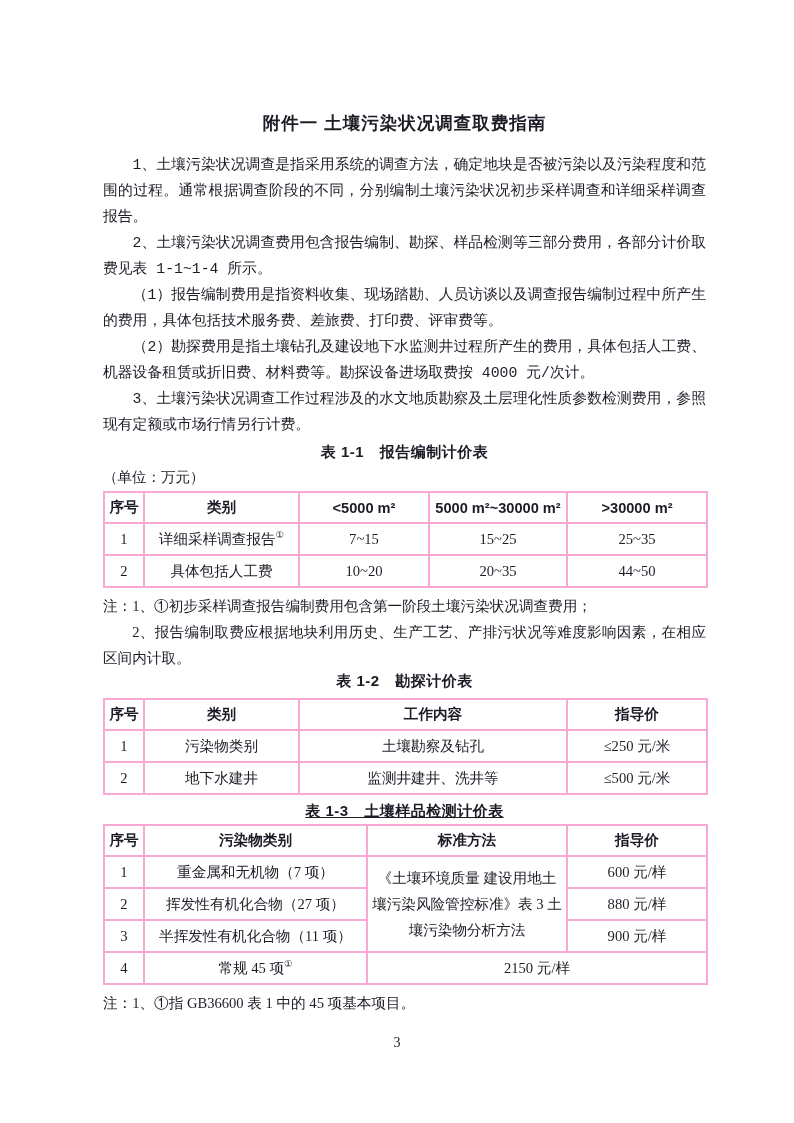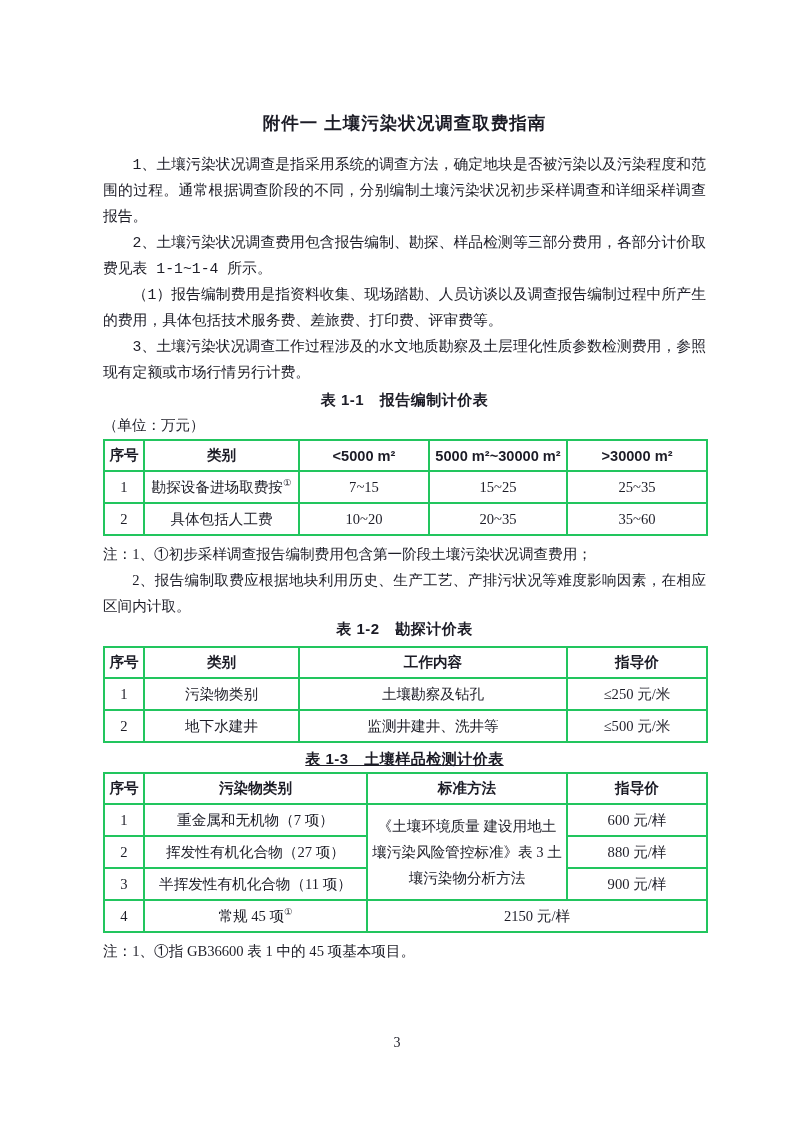--- a/index.html
+++ b/index.html
@@ -33,21 +33,21 @@
   .unit{
     margin-top:6px;
     font-size:14.5px;text-align:left;line-height:18px;
   }
   table.doc-table{
     border-collapse:collapse;table-layout:fixed;
     width:603px;margin-top:5px;
   }
   table.doc-table th,
   table.doc-table td{
-    border:2px solid #22c55e;
+    border:2px solid #f9a8d4;
     text-align:center;vertical-align:middle;
     font-size:14.6px;
     padding:0 4px;
     overflow:hidden;
   }
   table.doc-table th{
     font-family:"Liberation Sans","DejaVu Sans",sans-serif;
     font-weight:bold;height:29px;
   }
   table.doc-table td{height:30px;}
@@ -74,20 +74,21 @@
 <body>
 
 <div class="page">
 
   <h1 class="title">附件一 土壤污染状况调查取费指南</h1>
 
   <div>
     <p class="para">1、土壤污染状况调查是指采用系统的调查方法，确定地块是否被污染以及污染程度和范围的过程。通常根据调查阶段的不同，分别编制土壤污染状况初步采样调查和详细采样调查报告。</p>
     <p class="para">2、土壤污染状况调查费用包含报告编制、勘探、样品检测等三部分费用，各部分计价取费见表 1-1~1-4 所示。</p>
     <p class="para">（1）报告编制费用是指资料收集、现场踏勘、人员访谈以及调查报告编制过程中所产生的费用，具体包括技术服务费、差旅费、打印费、评审费等。</p>
+    <p class="para">（2）勘探费用是指土壤钻孔及建设地下水监测井过程所产生的费用，具体包括人工费、机器设备租赁或折旧费、材料费等。勘探设备进场取费按 4000 元/次计。</p>
     <p class="para">3、土壤污染状况调查工作过程涉及的水文地质勘察及土层理化性质参数检测费用，参照现有定额或市场行情另行计费。</p>
   </div>
 
   <div class="tcaption">表 1-1　报告编制计价表</div>
   <div class="unit">（单位：万元）</div>
 
   <table class="doc-table">
     <colgroup>
       <col style="width:40px">
         <col style="width:155px">
@@ -100,31 +101,31 @@
         <th>序号</th>
         <th>类别</th>
         <th>&lt;5000 m²</th>
         <th>5000 m²~30000 m²</th>
         <th>&gt;30000 m²</th>
       </tr>
     </thead>
     <tbody>
       <tr>
         <td>1</td>
-        <td><span>勘探设备进场取费按</span><sup>①</sup></td>
+        <td><span>详细采样调查报告</span><sup>①</sup></td>
         <td>7~15</td>
         <td>15~25</td>
         <td>25~35</td>
       </tr>
       <tr>
         <td>2</td>
         <td><span>具体包括人工费</span><sup></sup></td>
         <td>10~20</td>
         <td>20~35</td>
-        <td>35~60</td>
+        <td>44~50</td>
       </tr>
     </tbody>
   </table>
 
   <p class="note">注：1、①初步采样调查报告编制费用包含第一阶段土壤污染状况调查费用；</p>
   <p class="note indent">2、报告编制取费应根据地块利用历史、生产工艺、产排污状况等难度影响因素，在相应区间内计取。</p>
 
   <div class="tcaption t2-caption">表 1-2　勘探计价表</div>
 
   <table class="doc-table" style="margin-top:7px">

